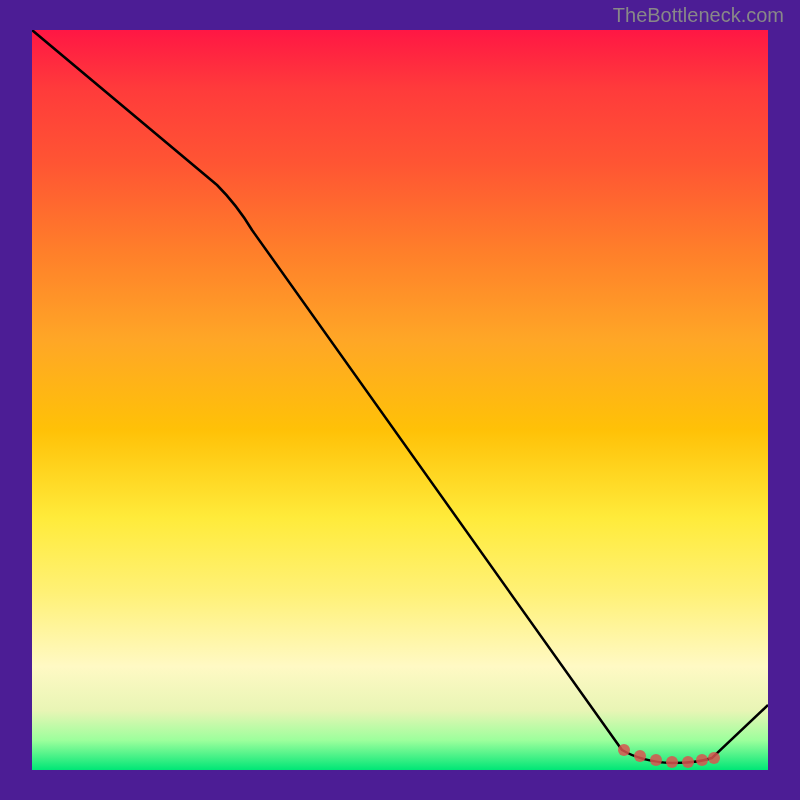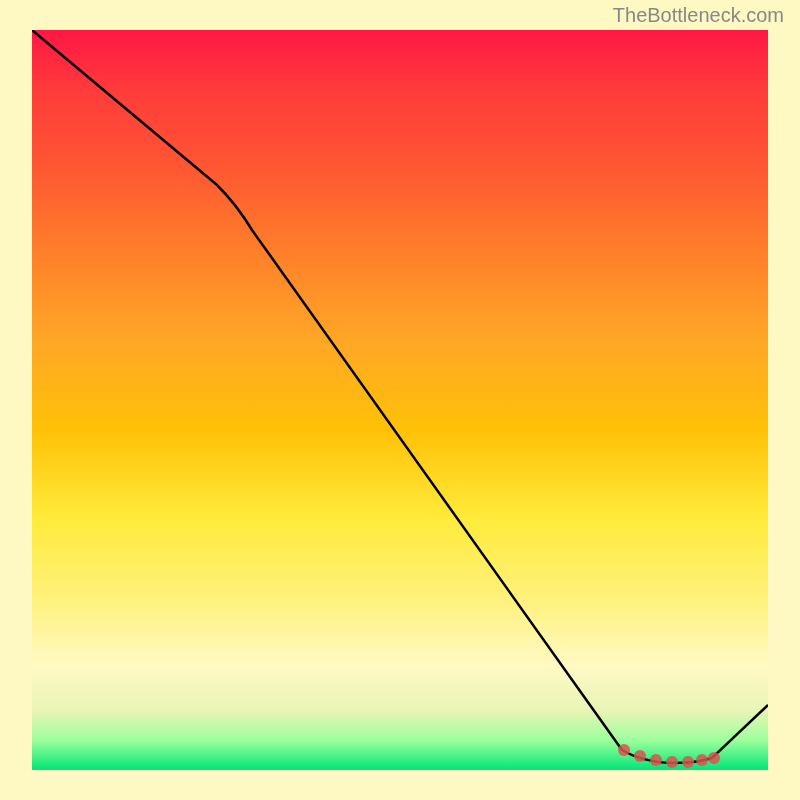--- a/index.html
+++ b/index.html
@@ -8,21 +8,21 @@
     background: #000;
     width: 800px;
     height: 800px;
     overflow: hidden;
     font-family: Arial, sans-serif;
   }
   .container {
     position: relative;
     width: 800px;
     height: 800px;
-    background: #fef9c3;
+    background: #4c1d95;
   }
   .watermark {
     position: absolute;
     top: 4px;
     right: 16px;
     color: #888;
     font-size: 20px;
     font-family: Arial, sans-serif;
     z-index: 10;
   }

